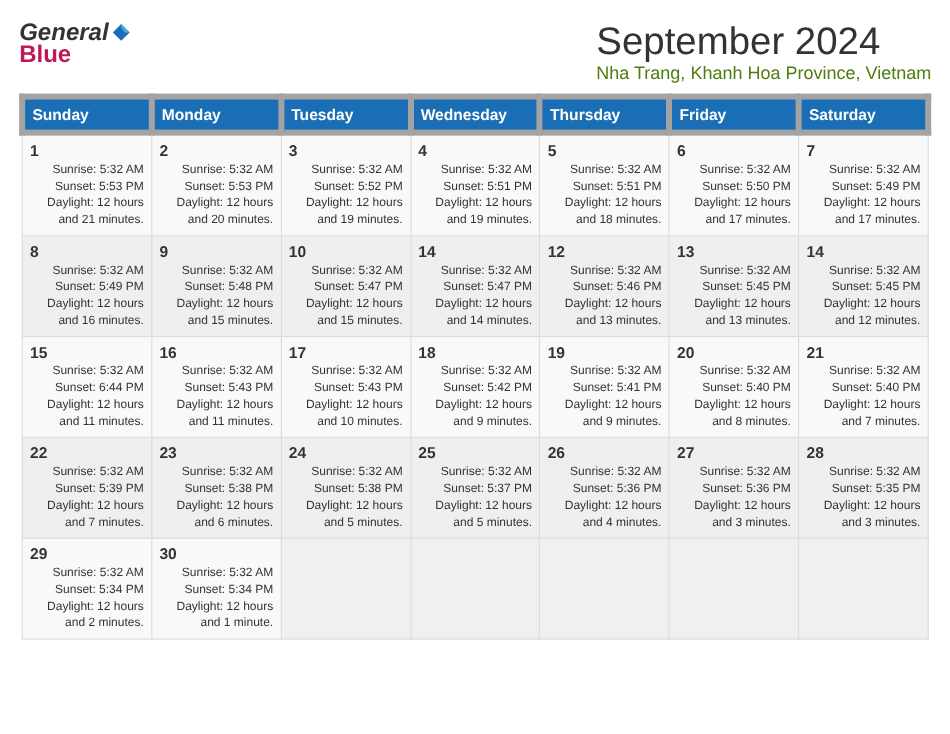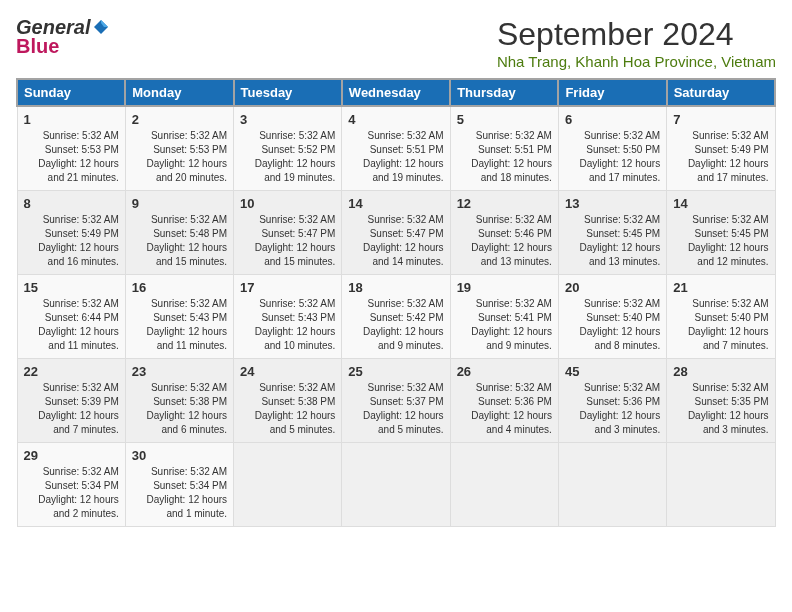--- a/index.html
+++ b/index.html
@@ -42,21 +42,21 @@
       border-collapse: collapse;
       margin-top: 8px;
     }
     .calendar-table thead tr th {
       background: #1a6eb5;
       color: #fff;
       font-size: 13px;
       font-weight: bold;
       text-align: left;
       padding: 5px 6px;
-      border: 2px solid #a3a3a3;
+      border: 5px solid #a3a3a3;
     }
     .calendar-table tbody tr td {
       vertical-align: top;
       padding: 5px 6px;
       border: 1px solid #ddd;
       font-size: 10px;
       color: #333;
       width: calc(100% / 7);
       min-height: 80px;
       background: #fff;
@@ -325,21 +325,21 @@
       </td>
         <td>
         <span class="day-num">26</span>
         <div class="day-info">
           <span>Sunrise: 5:32 AM</span><br>
           <span>Sunset: 5:36 PM</span><br>
           <span>Daylight: 12 hours and 4 minutes.</span>
         </div>
       </td>
         <td>
-        <span class="day-num">45</span>
+        <span class="day-num">27</span>
         <div class="day-info">
           <span>Sunrise: 5:32 AM</span><br>
           <span>Sunset: 5:36 PM</span><br>
           <span>Daylight: 12 hours and 3 minutes.</span>
         </div>
       </td>
         <td>
         <span class="day-num">28</span>
         <div class="day-info">
           <span>Sunrise: 5:32 AM</span><br>

